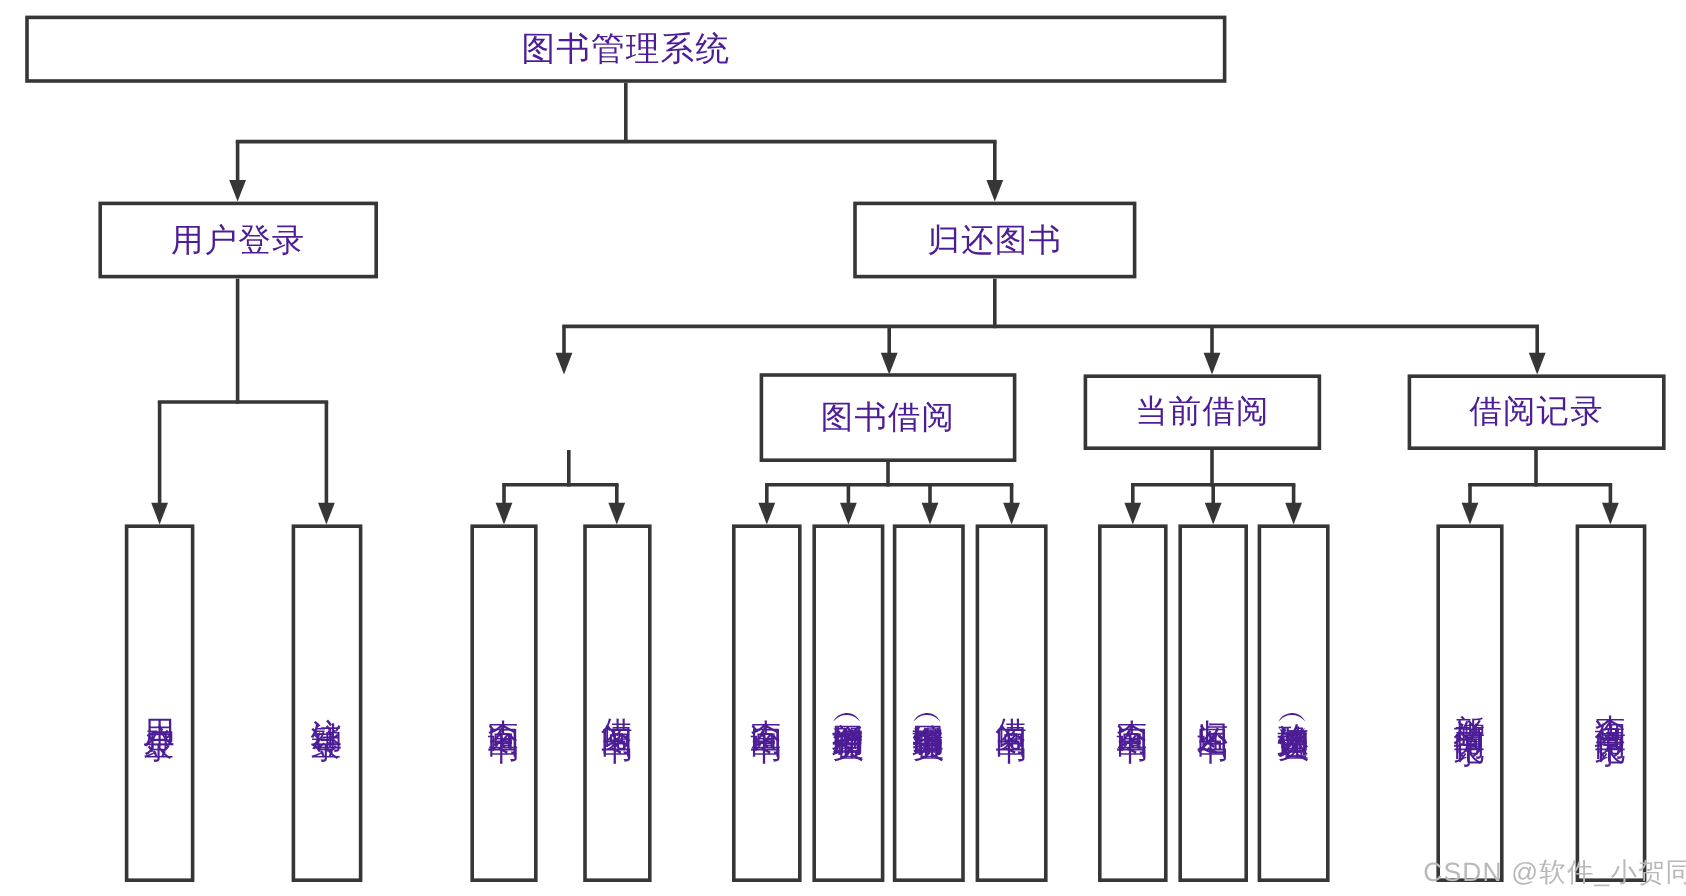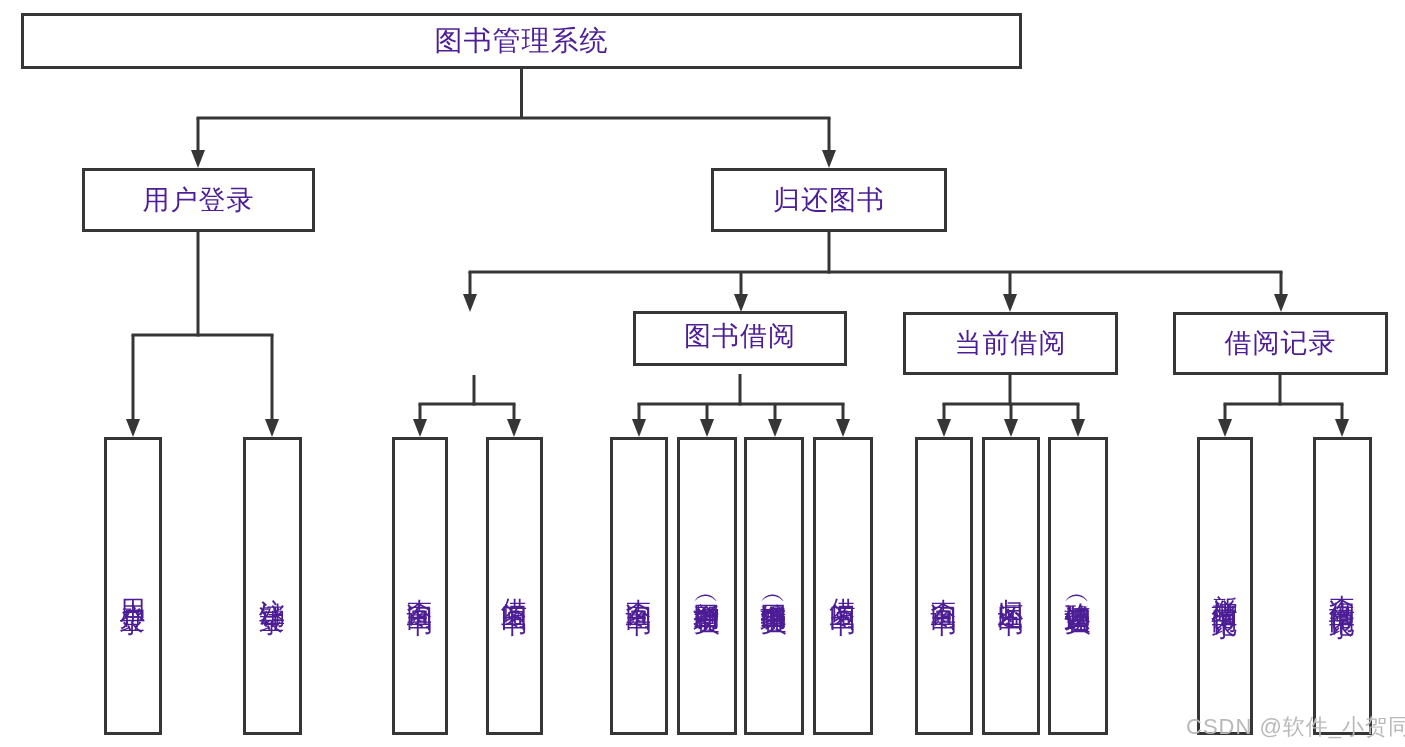--- a/index.html
+++ b/index.html
@@ -116,22 +116,22 @@
     <path class="wire" d="M1342 404 V421"></path>
     <polygon class="head" points="1218,419 1232,419 1225,437"></polygon>
     <polygon class="head" points="1335,419 1349,419 1342,437"></polygon>
   </svg>
 
   <div class="node h-node root-node" style="left:21px; top:13px; width:1001px; height:56px;">图书管理系统</div>
 
   <div class="node h-node" style="left:82px; top:168px; width:233px; height:64px;">用户登录</div>
   <div class="node h-node" style="left:711px; top:168px; width:236px; height:64px;">归还图书</div>
 
-  <div class="node h-node" style="left:633px; top:311px; width:214px; height:55px;font-family:Liberation Mono, monospace;">图书借阅</div>
-  <div class="node h-node" style="left:903px; top:312px; width:215px; height:63px;">当前借阅</div>
+  <div class="node h-node" style="left:633px; top:311px; width:214px; height:74px;">图书借阅</div>
+  <div class="node h-node" style="left:903px; top:312px; width:198px; height:63px;">当前借阅</div>
   <div class="node h-node" style="left:1173px; top:312px; width:215px; height:63px;font-family:Liberation Serif, serif;">借阅记录</div>
 
   <div class="node leaf" style="left:104px; top:437px; width:58px; height:298px;">用户登录</div>
   <div class="node leaf" style="left:243px; top:437px; width:59px; height:298px;">注销登录</div>
 
   <div class="node leaf" style="left:392px; top:437px; width:56px; height:298px;">查询图书</div>
   <div class="node leaf" style="left:486px; top:437px; width:57px; height:298px;">借阅图书</div>
 
   <div class="node leaf" style="left:610px; top:437px; width:58px; height:298px;">查询图书</div>
   <div class="node leaf tight" style="left:677px; top:437px; width:60px; height:298px;">新增图书（管理员）</div>

